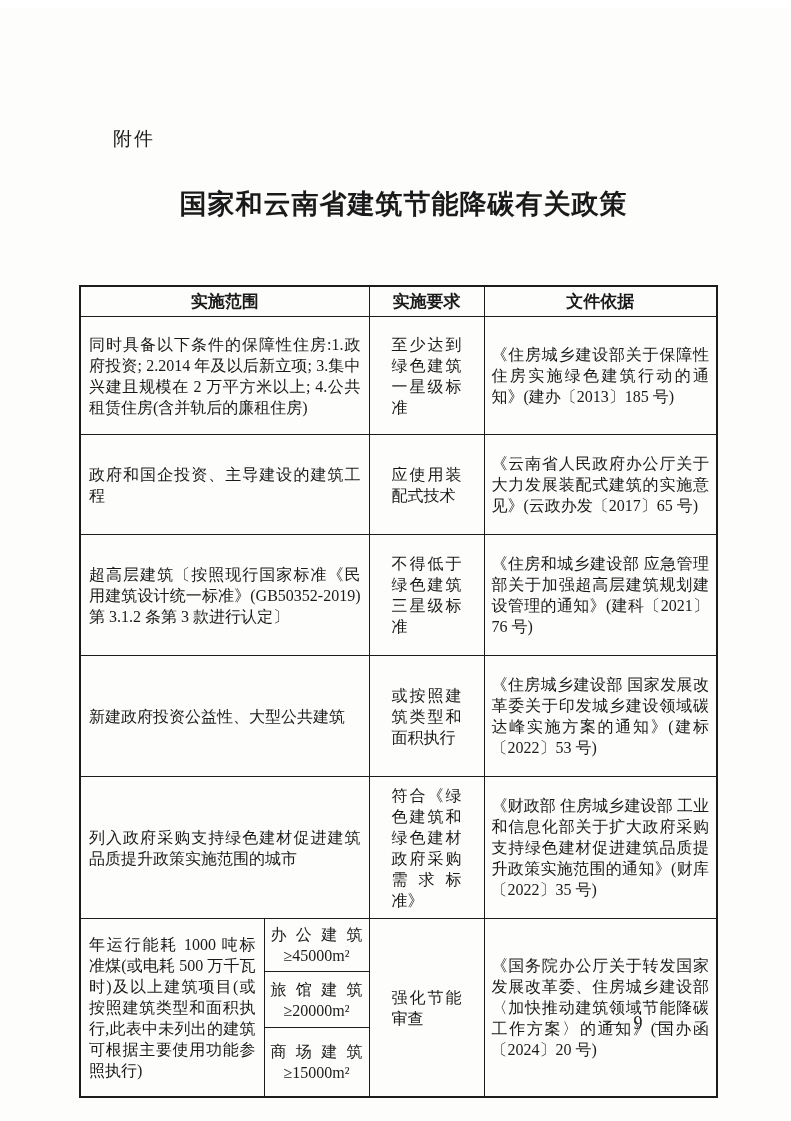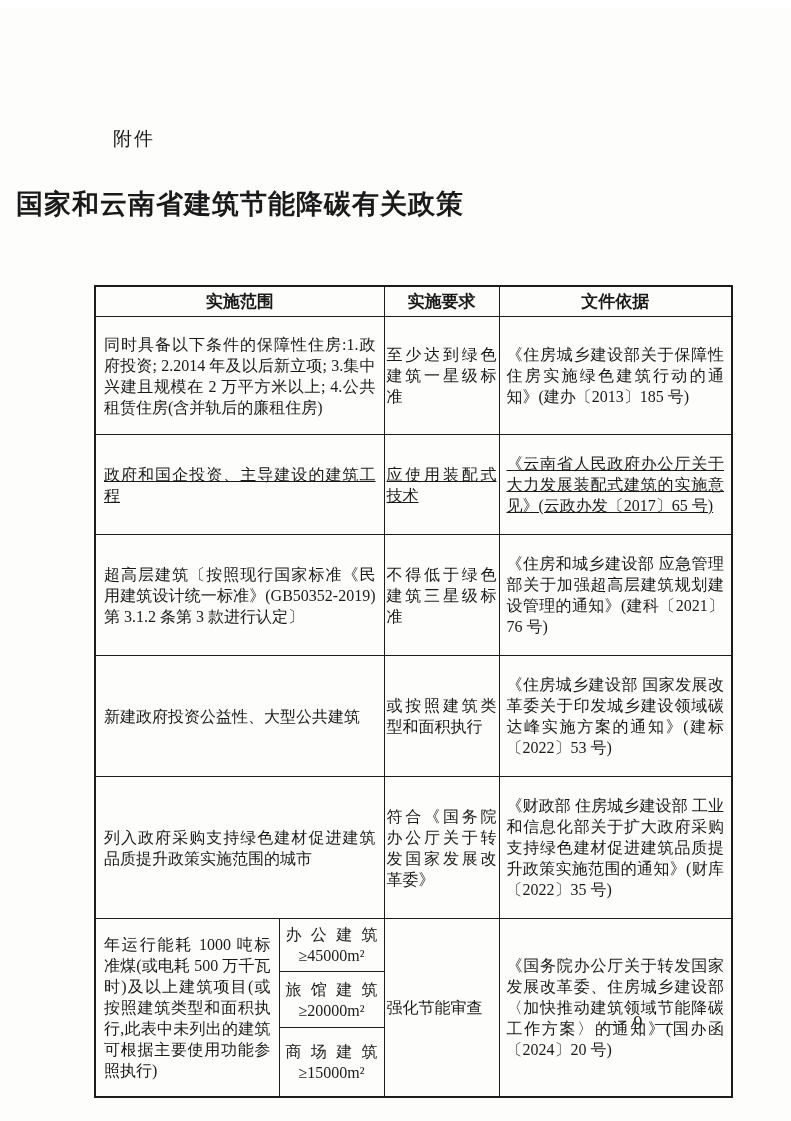--- a/index.html
+++ b/index.html
@@ -19,29 +19,29 @@
     left: 113px;
     top: 118px;
     font-size: 19px;
     letter-spacing: 2px;
   }
   .doc-title {
     position: absolute;
     left: 16px;
     right: 0;
     top: 176px;
-    text-align: left;
+    text-align: center;
     font-weight: bold;
     font-size: 27px;
     line-height: 41px;
     letter-spacing: 1px;
   }
   table.policy-table {
     position: absolute;
-    left: 94px;
+    left: 79px;
     top: 277px;
     width: 637px;
     border-collapse: collapse;
     table-layout: fixed;
     font-size: 16px;
     line-height: 21px;
     border: 2px solid #1c1c1c;
   }
   .policy-table th, .policy-table td {
     border: 1.5px solid #1c1c1c;
@@ -56,35 +56,35 @@
     padding: 4px 2px;
   }
   td.cell-scope {
     text-align: justify;
     text-justify: inter-character;
     padding: 15px 8px;
   }
   td.cell-req {
     text-align: justify;
     text-justify: inter-character;
-    padding: 3px 2px;
+    padding: 3px 22px;
   }
   td.cell-basis {
     text-align: justify;
     text-justify: inter-character;
     padding: 18px 7px;
   }
   td.cell-threshold {
     padding: 2px 6px;
     text-align: left;
   }
   .t-type { display: block; text-align-last: justify; }
   .t-area { display: block; text-align: center; }
   tr.h118 { height: 118px; }
-  tr.h64  { height: 64px; text-decoration: underline; }
+  tr.h64  { height: 64px; }
   tr.h91  { height: 91px; border-radius: 32px; }
   tr.h76  { height: 76px; }
   tr.h113 { height: 113px; }
   tr.h46  { height: 46px; }
   tr.h49  { height: 49px; }
   tr.h61  { height: 61px; }
   .page-number {
     position: absolute;
     left: 603px;
     top: 1005px;
@@ -134,21 +134,21 @@
         <td class="cell-req">不得低于绿色建筑三星级标准</td>
         <td class="cell-basis">《住房和城乡建设部 应急管理部关于加强超高层建筑规划建设管理的通知》(建科〔2021〕76 号)</td>
       </tr>
       <tr class="h76">
         <td colspan="2" class="cell-scope">新建政府投资公益性、大型公共建筑</td>
         <td class="cell-req">或按照建筑类型和面积执行</td>
         <td class="cell-basis">《住房城乡建设部 国家发展改革委关于印发城乡建设领域碳达峰实施方案的通知》(建标〔2022〕53 号)</td>
       </tr>
       <tr class="h113">
         <td colspan="2" class="cell-scope">列入政府采购支持绿色建材促进建筑品质提升政策实施范围的城市</td>
-        <td class="cell-req">符合《国务院办公厅关于转发国家发展改革委》</td>
+        <td class="cell-req">符合《绿色建筑和绿色建材政府采购需求标准》</td>
         <td class="cell-basis">《财政部 住房城乡建设部 工业和信息化部关于扩大政府采购支持绿色建材促进建筑品质提升政策实施范围的通知》(财库〔2022〕35 号)</td>
       </tr>
       <tr class="h46">
         <td rowspan="3" class="cell-scope">年运行能耗 1000 吨标准煤(或电耗 500 万千瓦时)及以上建筑项目(或按照建筑类型和面积执行,此表中未列出的建筑可根据主要使用功能参照执行)</td>
         <td class="cell-threshold">
           <span class="t-type">办公建筑</span>
           <span class="t-area">≥45000m²</span>
         </td>
         <td rowspan="3" class="cell-req">强化节能审查</td>
         <td rowspan="3" class="cell-basis">《国务院办公厅关于转发国家发展改革委、住房城乡建设部〈加快推动建筑领域节能降碳工作方案〉的通知》(国办函〔2024〕20 号)</td>

